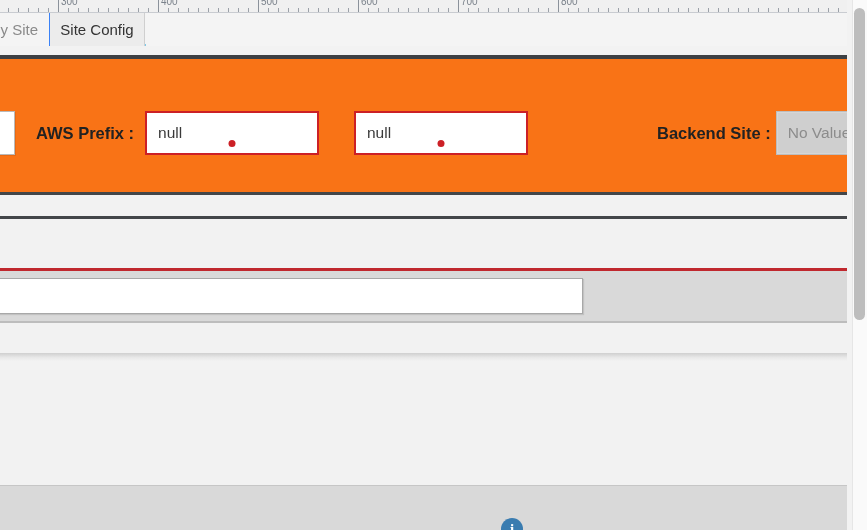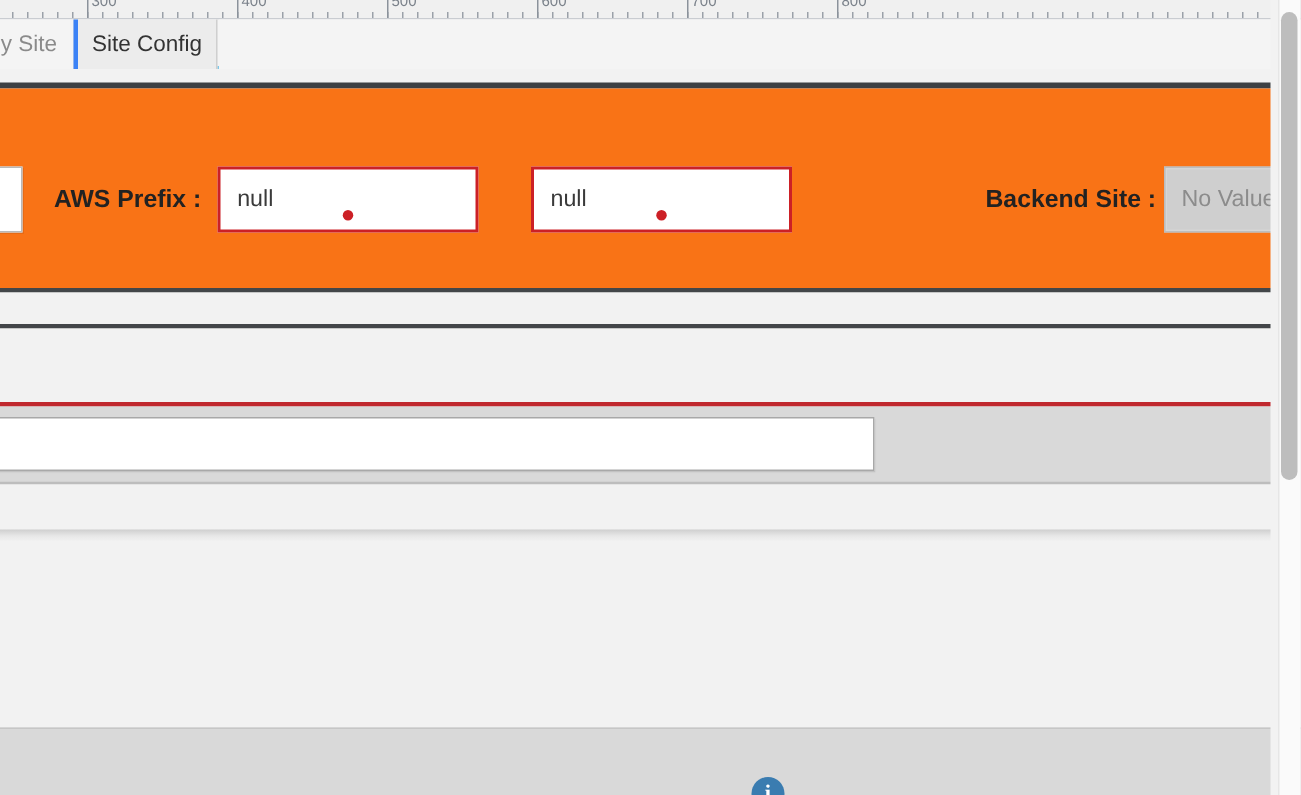--- a/index.html
+++ b/index.html
@@ -81,21 +81,21 @@
     background: #f4f4f4;
     border-right: 1px solid #cfcfcf;
     justify-content: flex-end;
     padding-right: 11px;
   }
   .tab.active {
     left: 49px;
     width: 96px;
     color: #333333;
     background: #ececec;
-    border-left: 3px solid #3b82f6;
+    border-left: 1px solid #3b82f6;
     border-right: 1px solid #cfcfcf;
     font-weight: 400;
   }
   .tabstrip-filler {
     position: absolute;
     left: 146px; top: 0;
     right: 0; height: 33px;
     background: #f4f4f4;
   }
 

